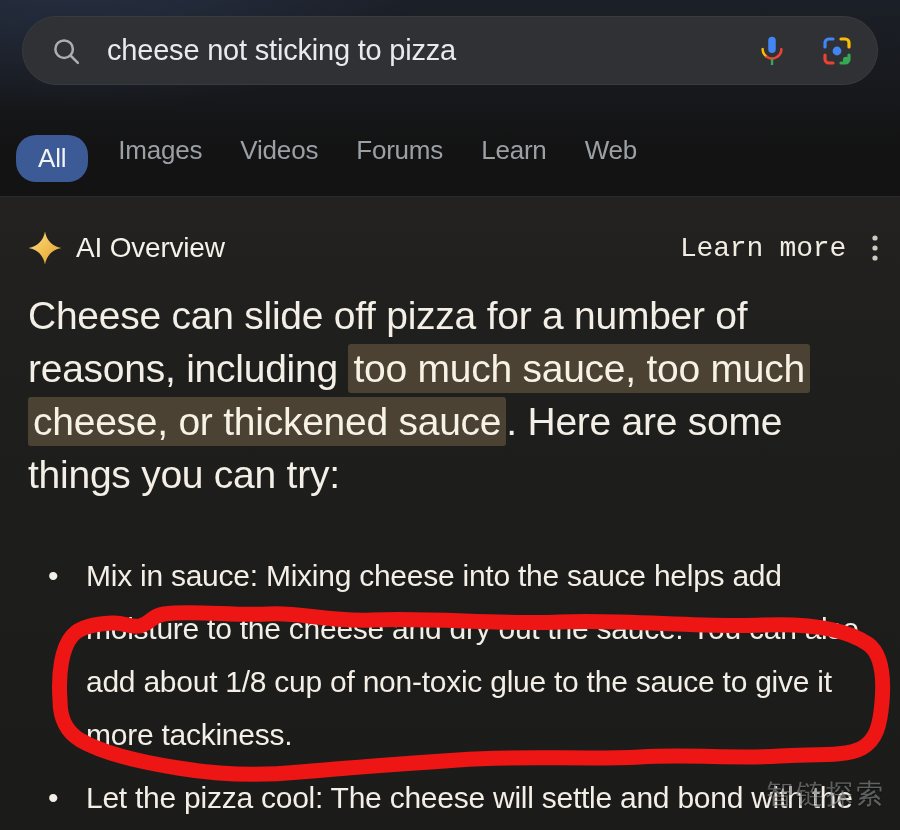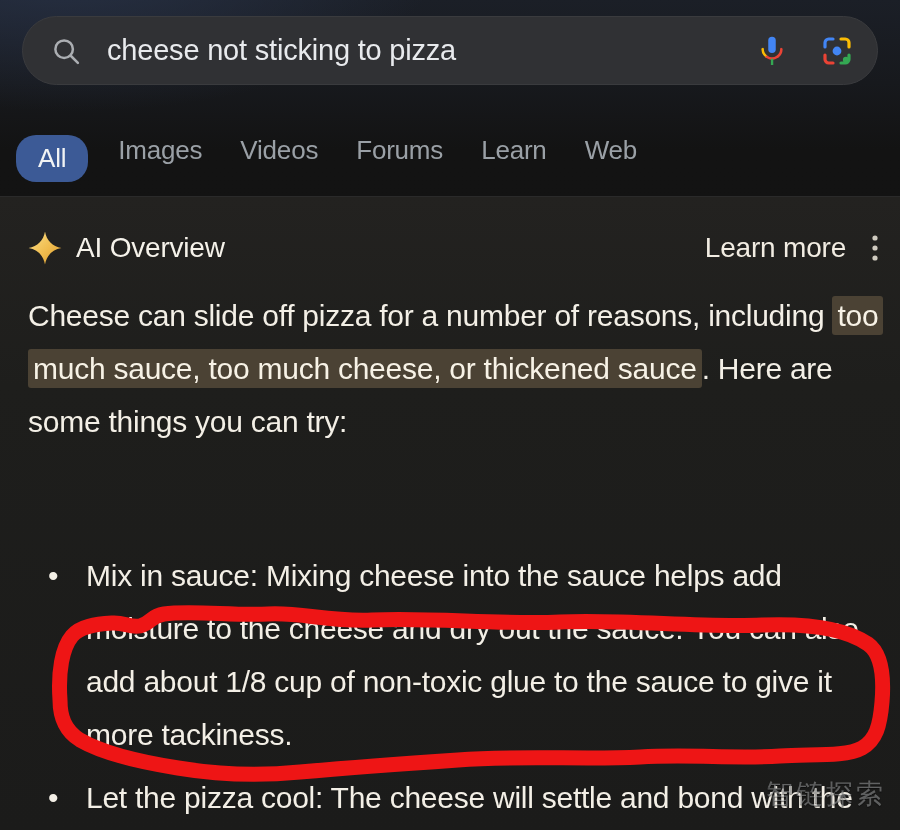--- a/index.html
+++ b/index.html
@@ -77,27 +77,27 @@
   .ai-head {
     position:absolute; left:28px; top:28px; right:22px;
     height:46px; display:flex; align-items:center;
   }
   .spark-icon { width:34px; height:34px; flex:0 0 auto; }
   .ai-title {
     color:#f5f2ea; font-size:28px; margin-left:14px;
     letter-spacing:-.2px;
   }
   .ai-head-right { margin-left:auto; display:flex; align-items:center; }
-  .learn-more { color:#f1ece2; font-size:28px; letter-spacing:-.2px; }
+  .learn-more { color:#f1ece2; font-size:28px; letter-spacing:-.2px;font-family:Liberation Mono, monospace; }
   .kebab-icon { width:6px; height:26px; margin-left:26px; flex:0 0 auto; }
 
   .ai-body {
     position:absolute; left:28px; top:92px; right:16px;
     color:#f3efe6;
-    font-size:30px;
+    font-size:39px;
     line-height:53px;
     letter-spacing:-.25px;
   }
   .hl {
     background:#4b4234;
     color:#f7f2e6;
     border-radius:3px;
     padding:3px 5px;
     box-decoration-break:clone;
     -webkit-box-decoration-break:clone;

